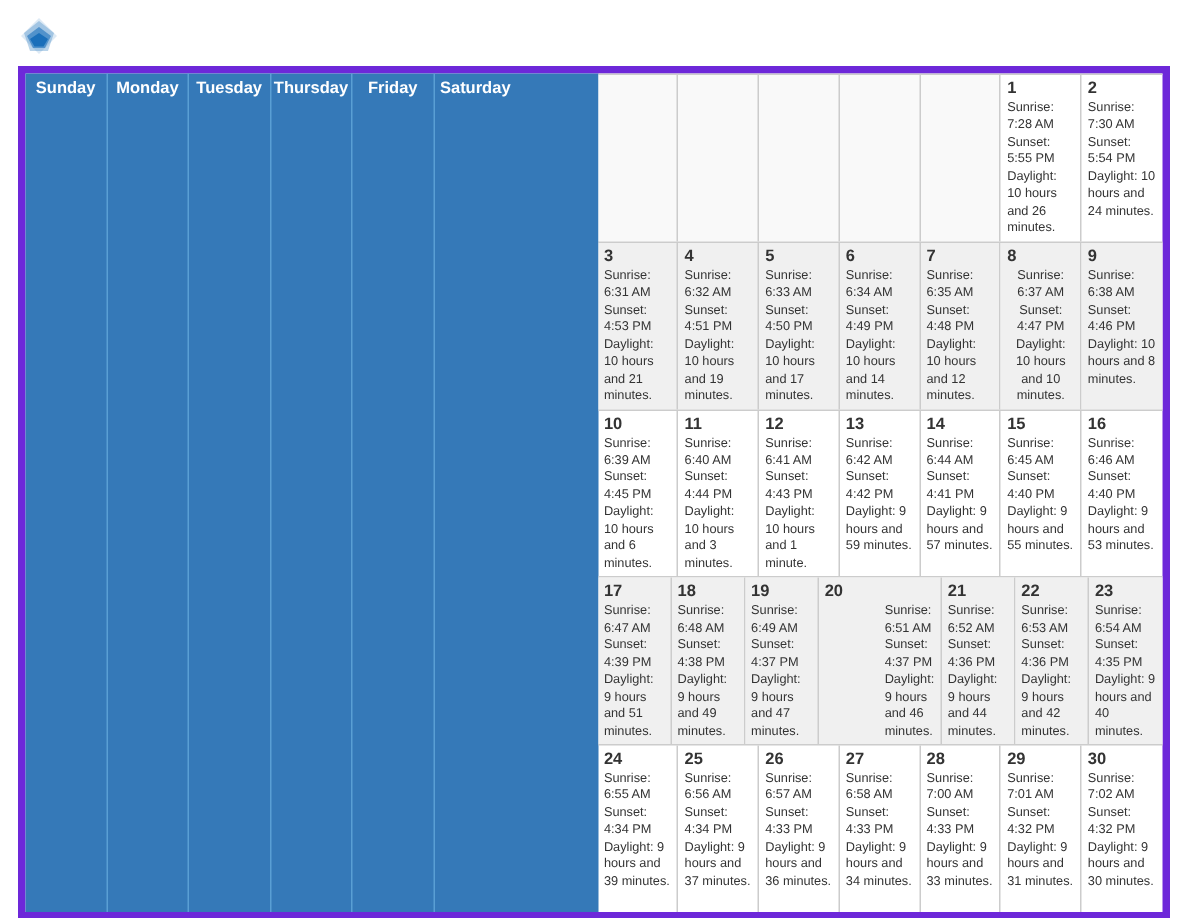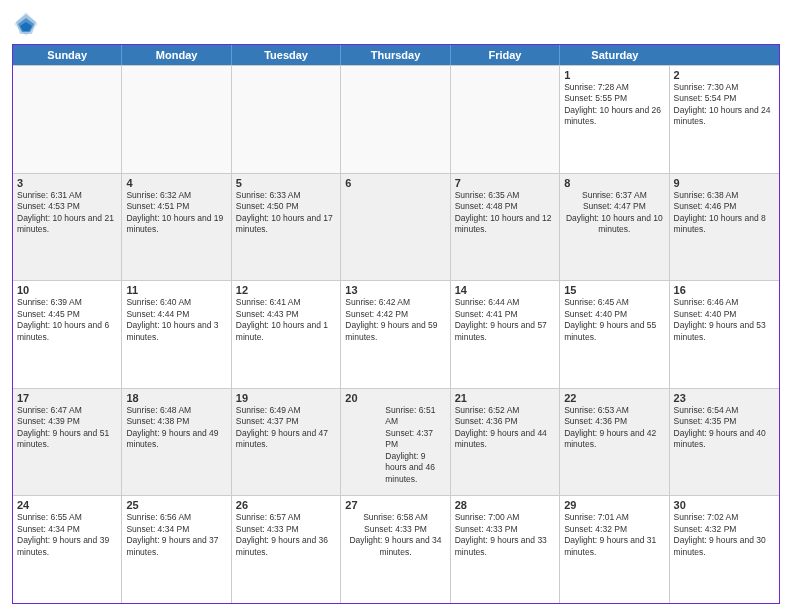--- a/index.html
+++ b/index.html
@@ -56,22 +56,21 @@
       color: #333;
       line-height: 1.1;
     }
     .location {
       font-size: 13px;
       color: #555;
     }
     .calendar {
       flex: 1;
       display: flex;
-      flex-direction: column;
-      border: 1px solid #6d28d9;
+      border: 5px solid #6d28d9;
     }
     .cal-header-row {
       display: grid;
       grid-template-columns: repeat(7, 1fr);
       background: #3579b8;
     }
     .cal-header-cell {
       color: #fff;
       font-size: 11px;
       font-weight: bold;
@@ -179,20 +178,23 @@
 Daylight: 10 hours and 19 minutes.</div>
           </div>
           <div class="cal-cell shaded">
             <span class="day-num">5</span>
             <div class="day-info" style="white-space: pre-line;">Sunrise: 6:33 AM
 Sunset: 4:50 PM
 Daylight: 10 hours and 17 minutes.</div>
           </div>
           <div class="cal-cell shaded">
             <span class="day-num">6</span>
+            <div class="day-info" style="white-space: pre-line;">Sunrise: 6:34 AM
+Sunset: 4:49 PM
+Daylight: 10 hours and 14 minutes.</div>
           </div>
           <div class="cal-cell shaded">
             <span class="day-num">7</span>
             <div class="day-info" style="white-space: pre-line;">Sunrise: 6:35 AM
 Sunset: 4:48 PM
 Daylight: 10 hours and 12 minutes.</div>
           </div>
           <div class="cal-cell shaded">
             <span class="day-num">8</span>
             <div class="day-info" style="white-space: pre-line; text-align: center;">Sunrise: 6:37 AM
@@ -308,21 +310,21 @@
 Daylight: 9 hours and 37 minutes.</div>
           </div>
           <div class="cal-cell">
             <span class="day-num">26</span>
             <div class="day-info" style="white-space: pre-line;">Sunrise: 6:57 AM
 Sunset: 4:33 PM
 Daylight: 9 hours and 36 minutes.</div>
           </div>
           <div class="cal-cell">
             <span class="day-num">27</span>
-            <div class="day-info" style="white-space: pre-line; text-align: center;">Sunrise: 6:58 AM
+            <div class="day-info" style="white-space: pre-line;">Sunrise: 6:58 AM
 Sunset: 4:33 PM
 Daylight: 9 hours and 34 minutes.</div>
           </div>
           <div class="cal-cell">
             <span class="day-num">28</span>
             <div class="day-info" style="white-space: pre-line;">Sunrise: 7:00 AM
 Sunset: 4:33 PM
 Daylight: 9 hours and 33 minutes.</div>
           </div>
           <div class="cal-cell">

